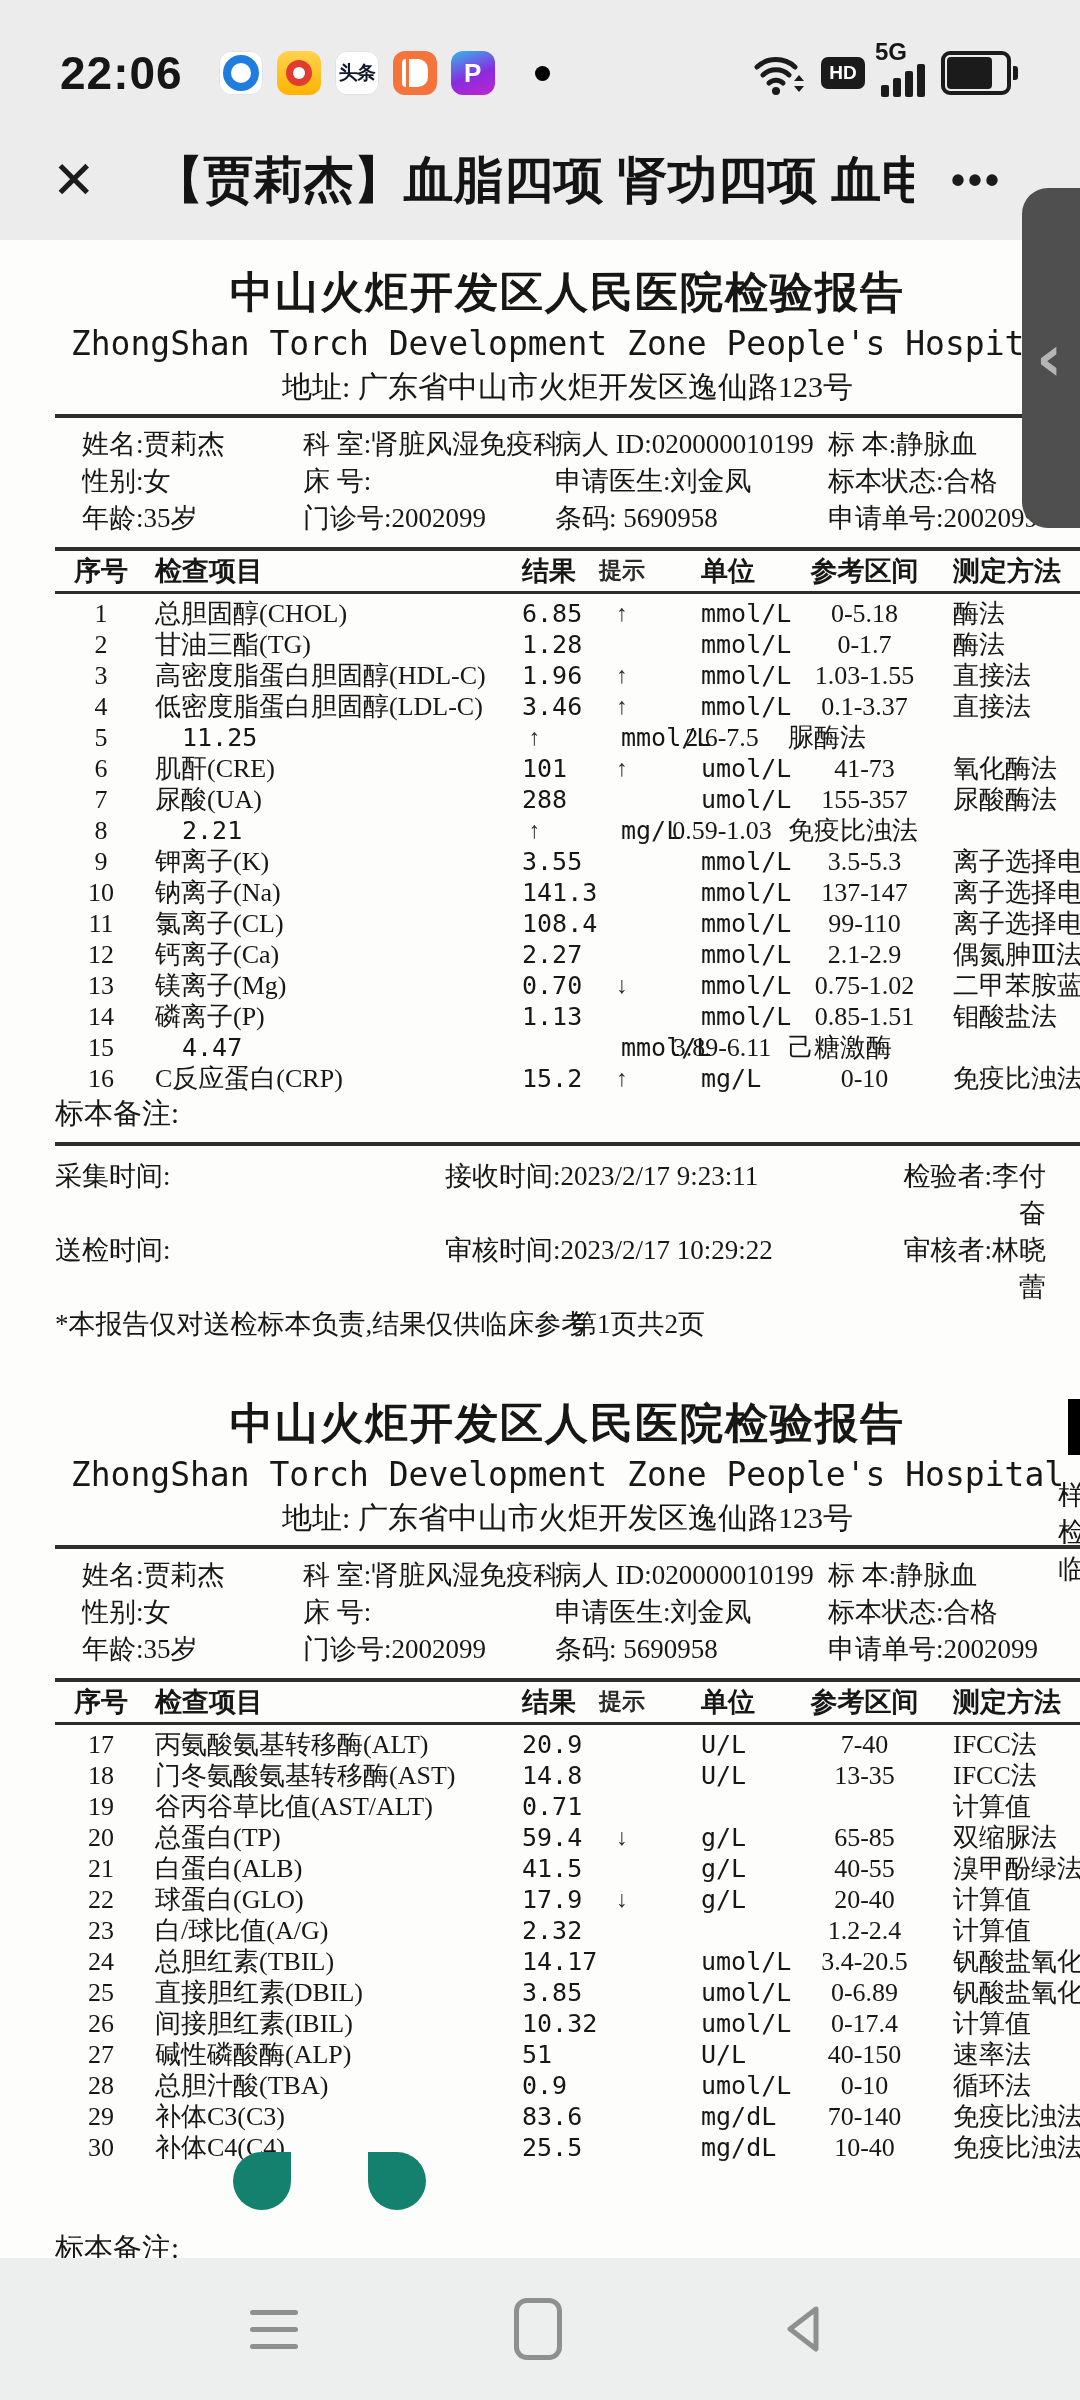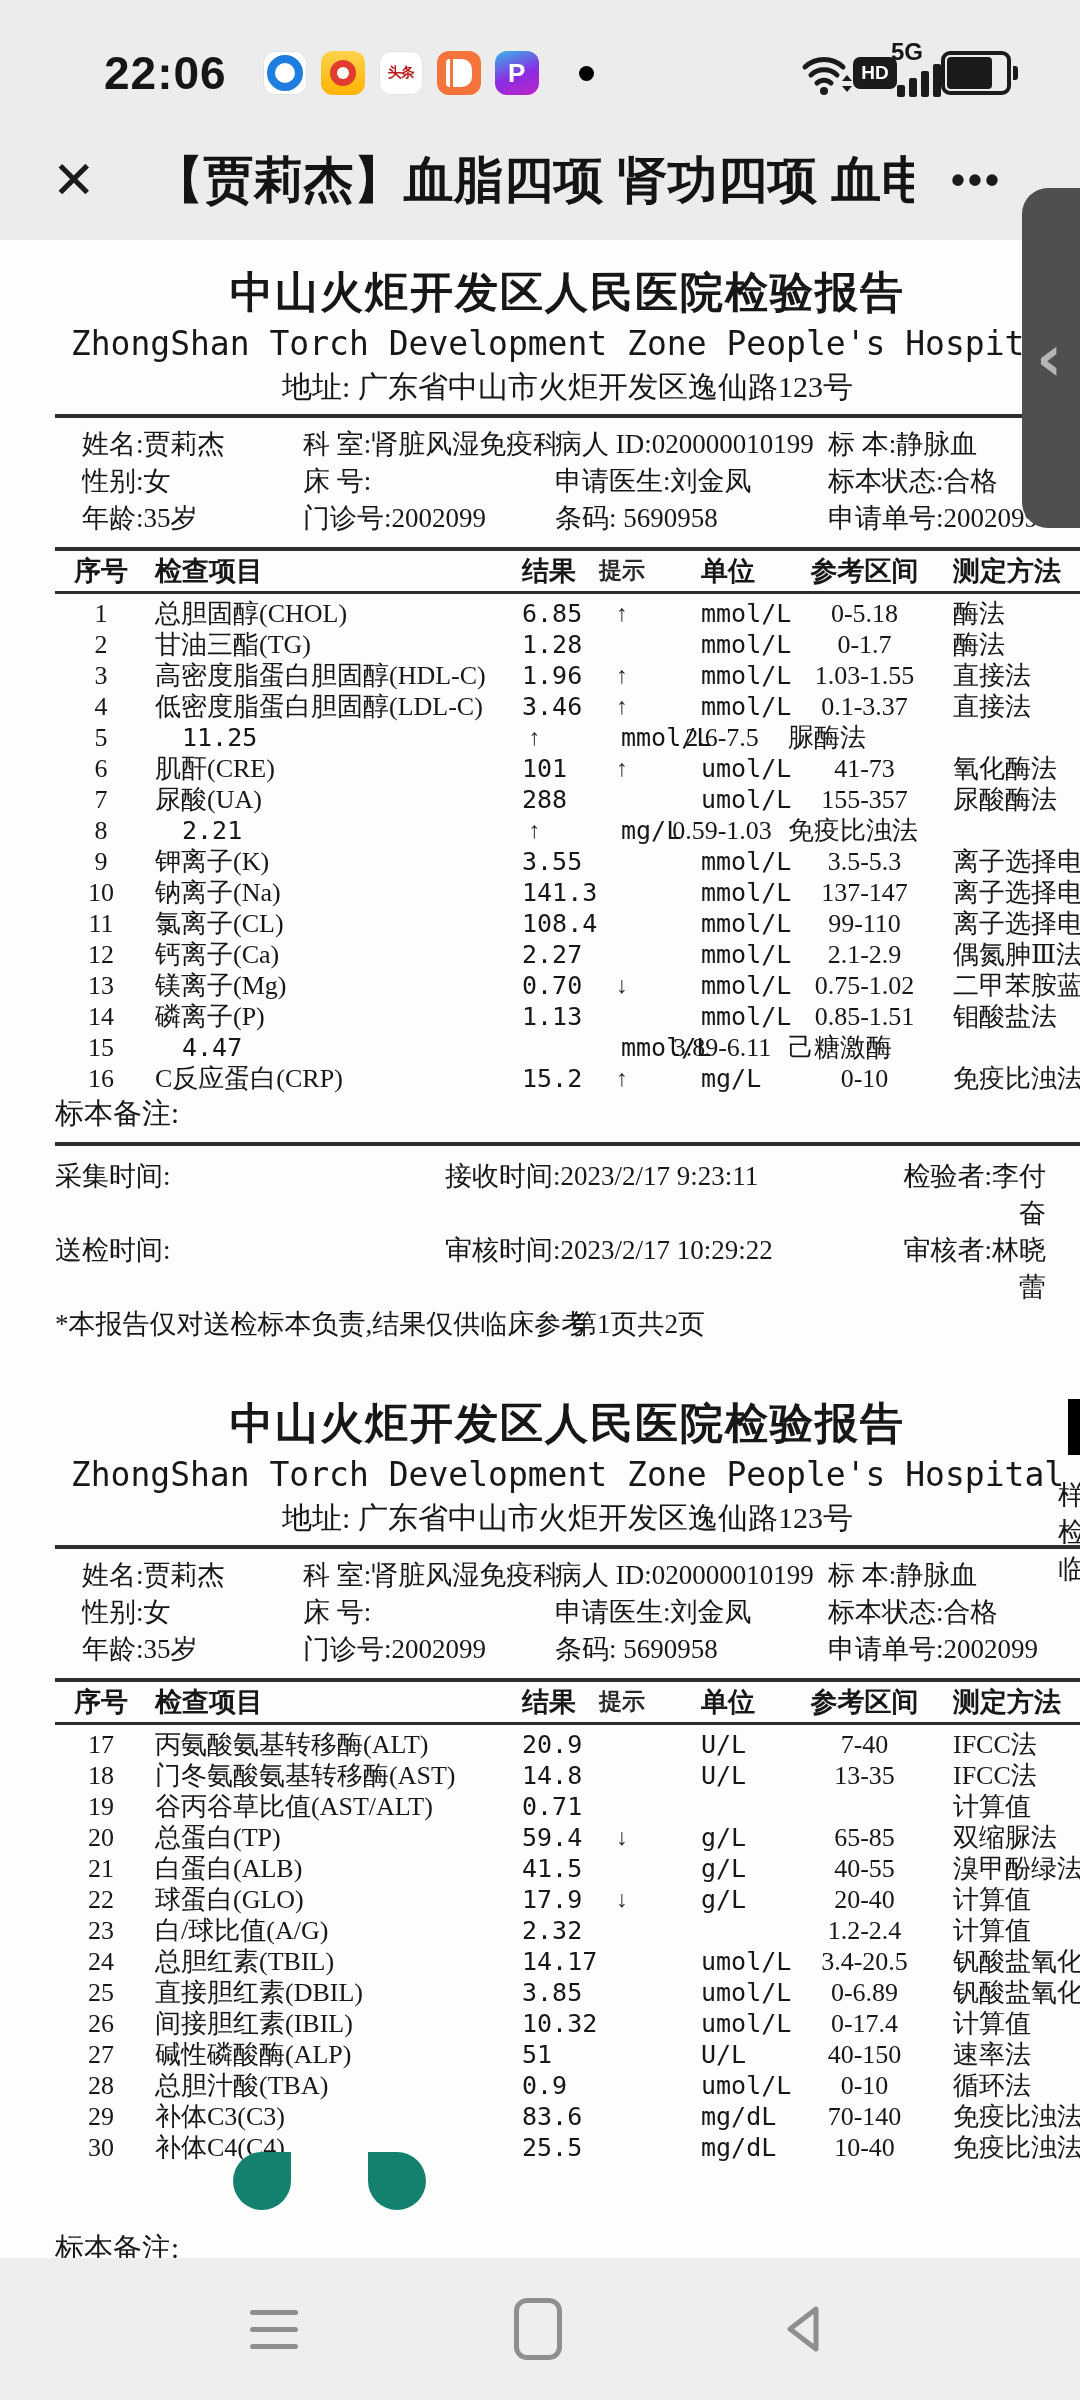--- a/index.html
+++ b/index.html
@@ -1,35 +1,35 @@
 <!DOCTYPE html>
 <html><head>
 <meta charset="utf-8">
 <style>
   html,body{margin:0;padding:0;background:#dcdcdc;}
   .screen{position:relative;width:1080px;height:2400px;overflow:hidden;
           background:#fcfcfb;font-family:"Liberation Sans","DejaVu Sans",sans-serif;color:#111;}
   
   .topbar{position:absolute;top:0;left:0;width:1080px;height:240px;background:#ececec;z-index:5;}
   .statusbar{position:absolute;top:28px;left:0;width:1080px;height:90px;display:flex;align-items:center;}
-  .time{font-size:46px;font-weight:bold;margin-left:104px;letter-spacing:1px;color:#161616;}
+  .time{font-size:46px;font-weight:bold;margin-left:60px;letter-spacing:1px;color:#161616;}
   .appicons{display:flex;align-items:center;gap:14px;margin-left:36px;}
   .appicon{width:44px;height:44px;border-radius:12px;display:flex;align-items:center;justify-content:center;overflow:hidden;}
   .ai-1{background:#ffffff;box-shadow:0 0 0 1px #e2e2e2 inset;}
   .ai-1 .ring{width:20px;height:20px;border:8px solid #1f7de0;border-radius:50%;}
   .ai-2{background:linear-gradient(180deg,#ffd34d,#ffb301);}
   .ai-2 .eye{width:26px;height:26px;background:#e23c30;border-radius:50%;position:relative;}
   .ai-2 .eye::after{content:"";position:absolute;left:7px;top:7px;width:12px;height:12px;background:#fff;border-radius:50%;}
-  .ai-3{background:#ffffff;box-shadow:0 0 0 1px #e2e2e2 inset;font-weight:bold;font-size:14px;color:#b91c1c;letter-spacing:-1px;}
+  .ai-3{background:#ffffff;box-shadow:0 0 0 1px #e2e2e2 inset;font-weight:bold;font-size:19px;color:#0f172a;letter-spacing:-1px;}
   .ai-4{background:#f4743b;}
   .ai-4 .book{width:26px;height:28px;background:#fff;border-radius:4px 10px 10px 4px;position:relative;}
   .ai-4 .book::after{content:"";position:absolute;left:4px;top:0;bottom:0;width:3px;background:#f4743b;}
   .ai-5{background:linear-gradient(160deg,#36b7e8,#8a2be2 55%,#c026c9);color:#fff;font-weight:bold;font-size:26px;}
   .notifdot{width:15px;height:15px;border-radius:50%;background:#000;margin-left:26px;}
-  .stat-right{display:flex;align-items:center;gap:0;margin-left:auto;margin-right:62px;}
+  .stat-right{display:flex;align-items:center;gap:16px;margin-left:auto;margin-right:62px;}
   .wifi{position:relative;width:52px;height:44px;}
   .wifi svg{position:absolute;left:0;top:2px;}
   .hdbadge{min-width:44px;height:32px;background:#1b1b1b;color:#fff;border-radius:7px;
            display:flex;align-items:center;justify-content:center;font-size:19px;font-weight:bold;}
   .signal{display:flex;align-items:flex-end;gap:4px;position:relative;padding-top:14px;}
   .signal .g5{position:absolute;top:-12px;left:-6px;font-size:24px;font-weight:bold;color:#161616;}
   .sbar{width:8px;background:#1b1b1b;border-radius:2px;}
   .battery{display:flex;align-items:center;}
   .batt-body{width:58px;height:32px;border:4px solid #1b1b1b;border-radius:9px;padding:2px;}
   .batt-fill{height:100%;width:78%;background:#1b1b1b;border-radius:4px;}

